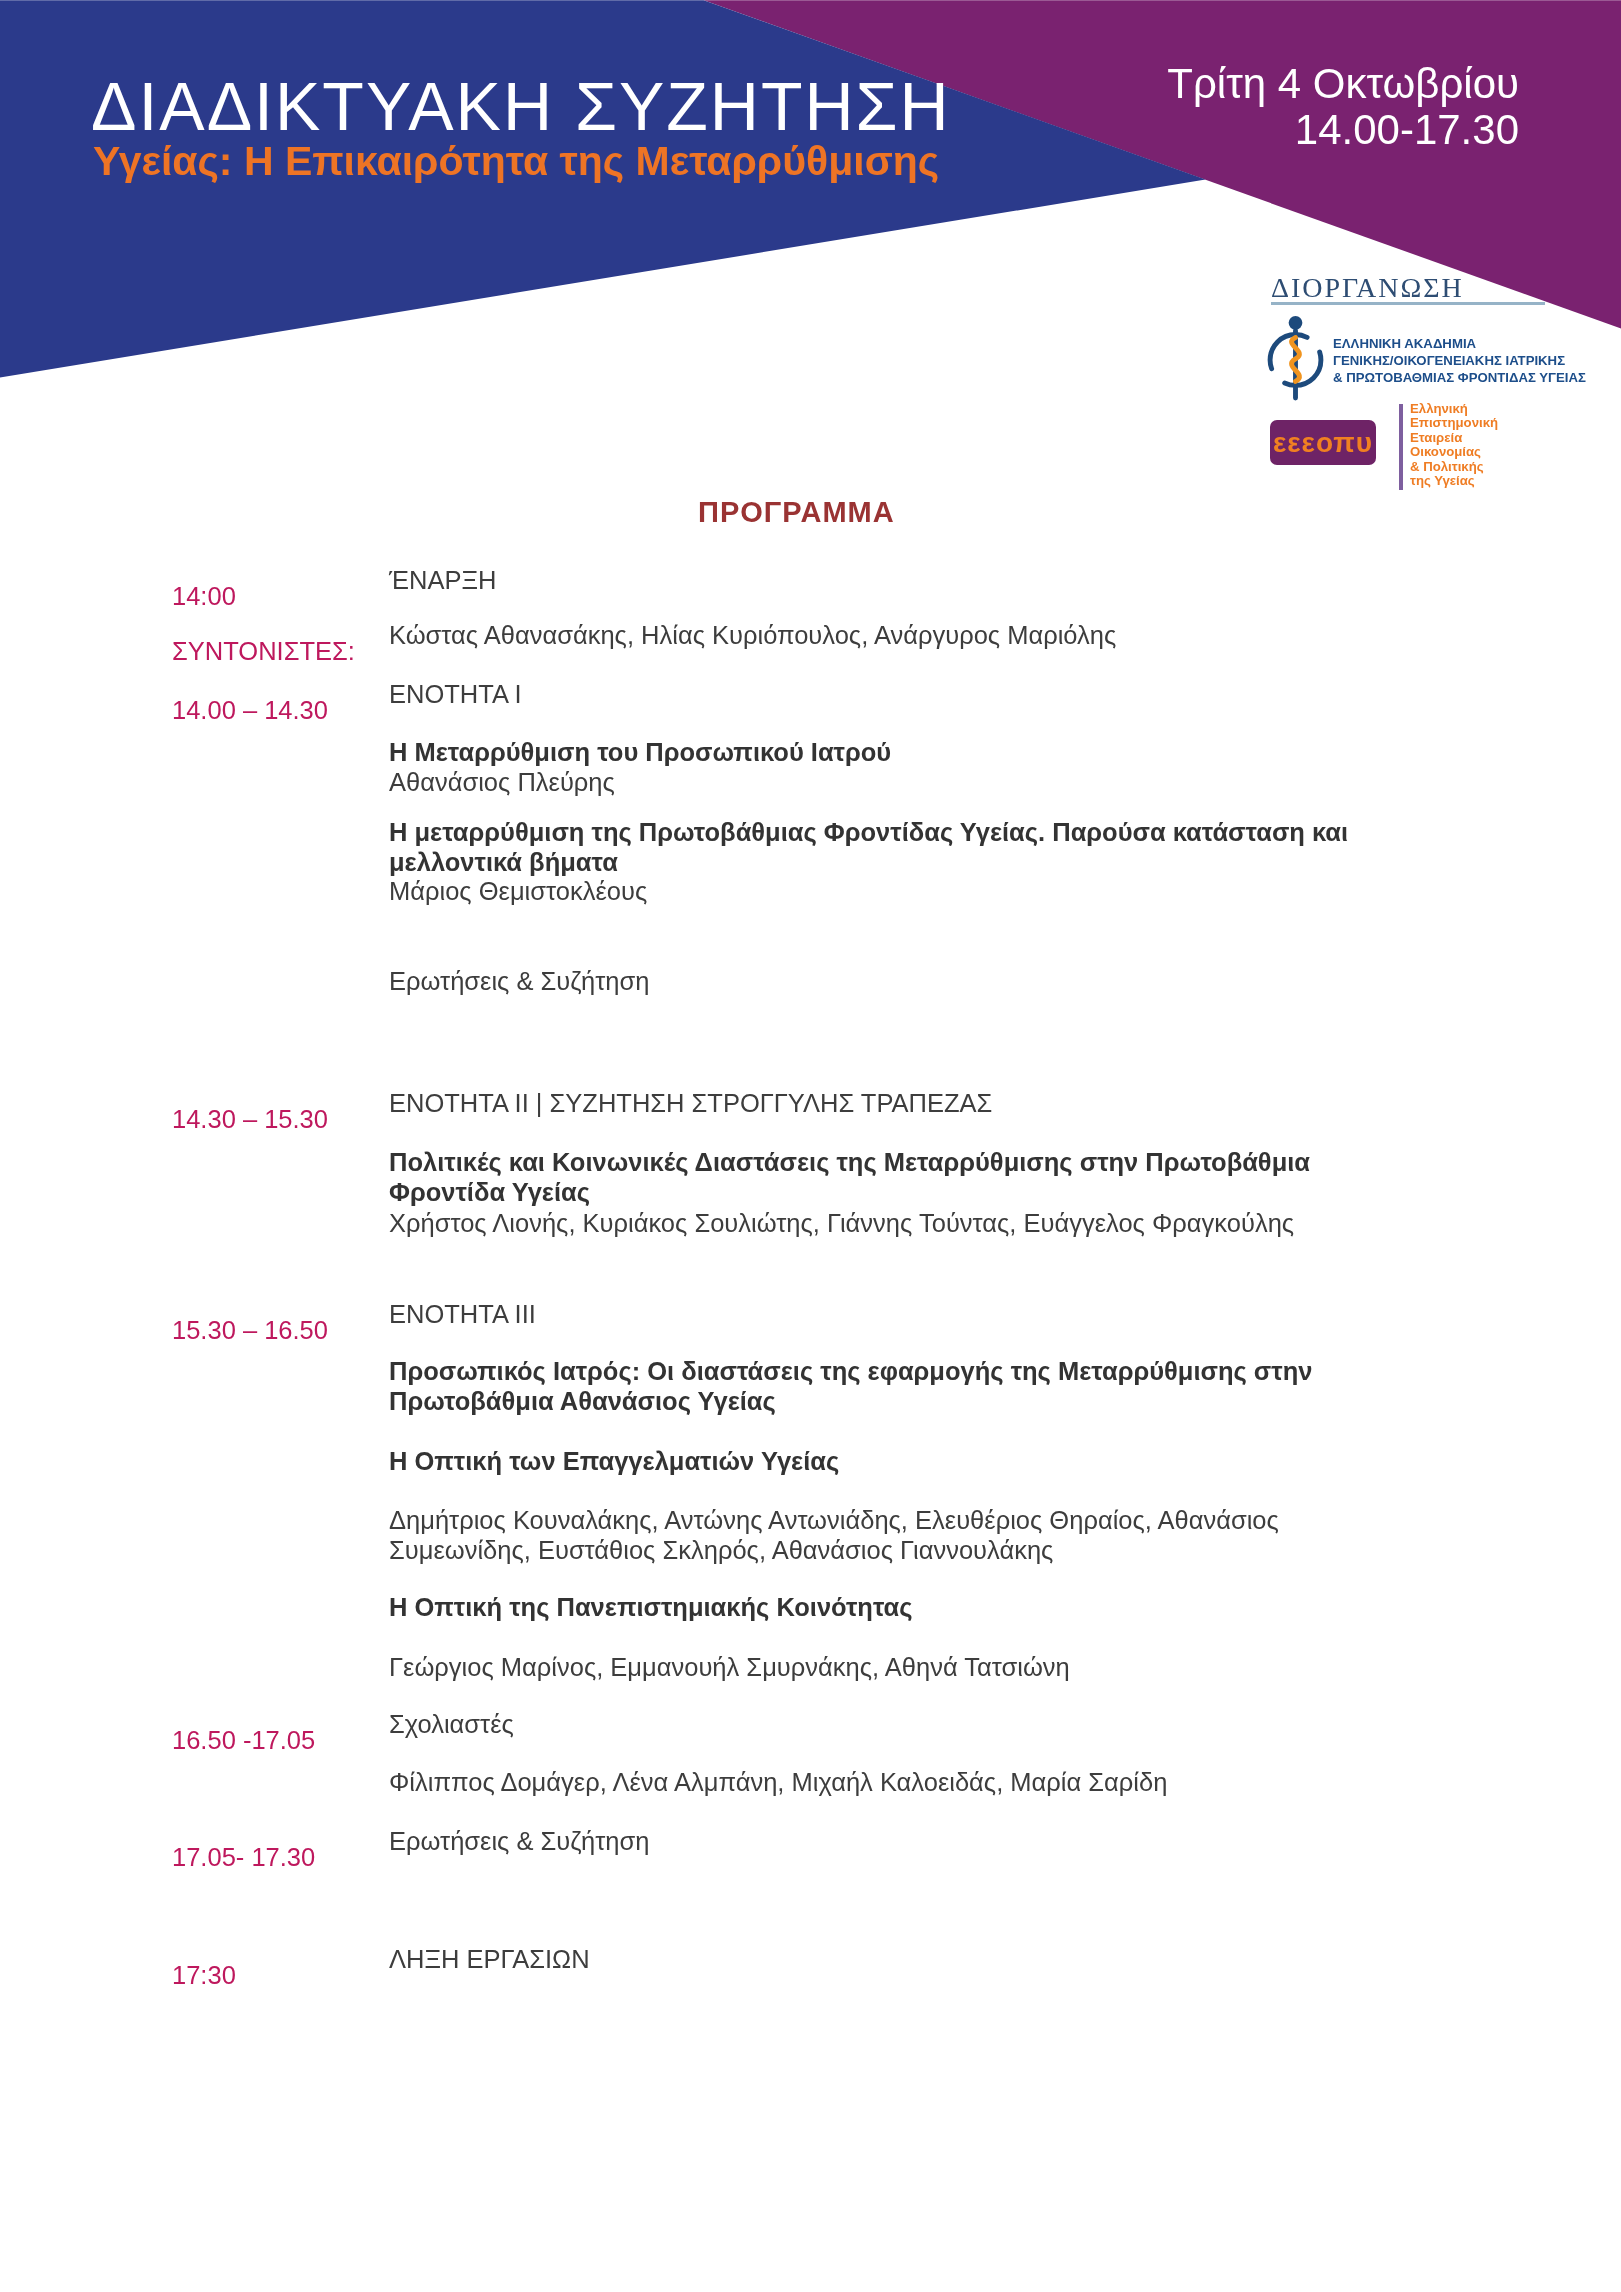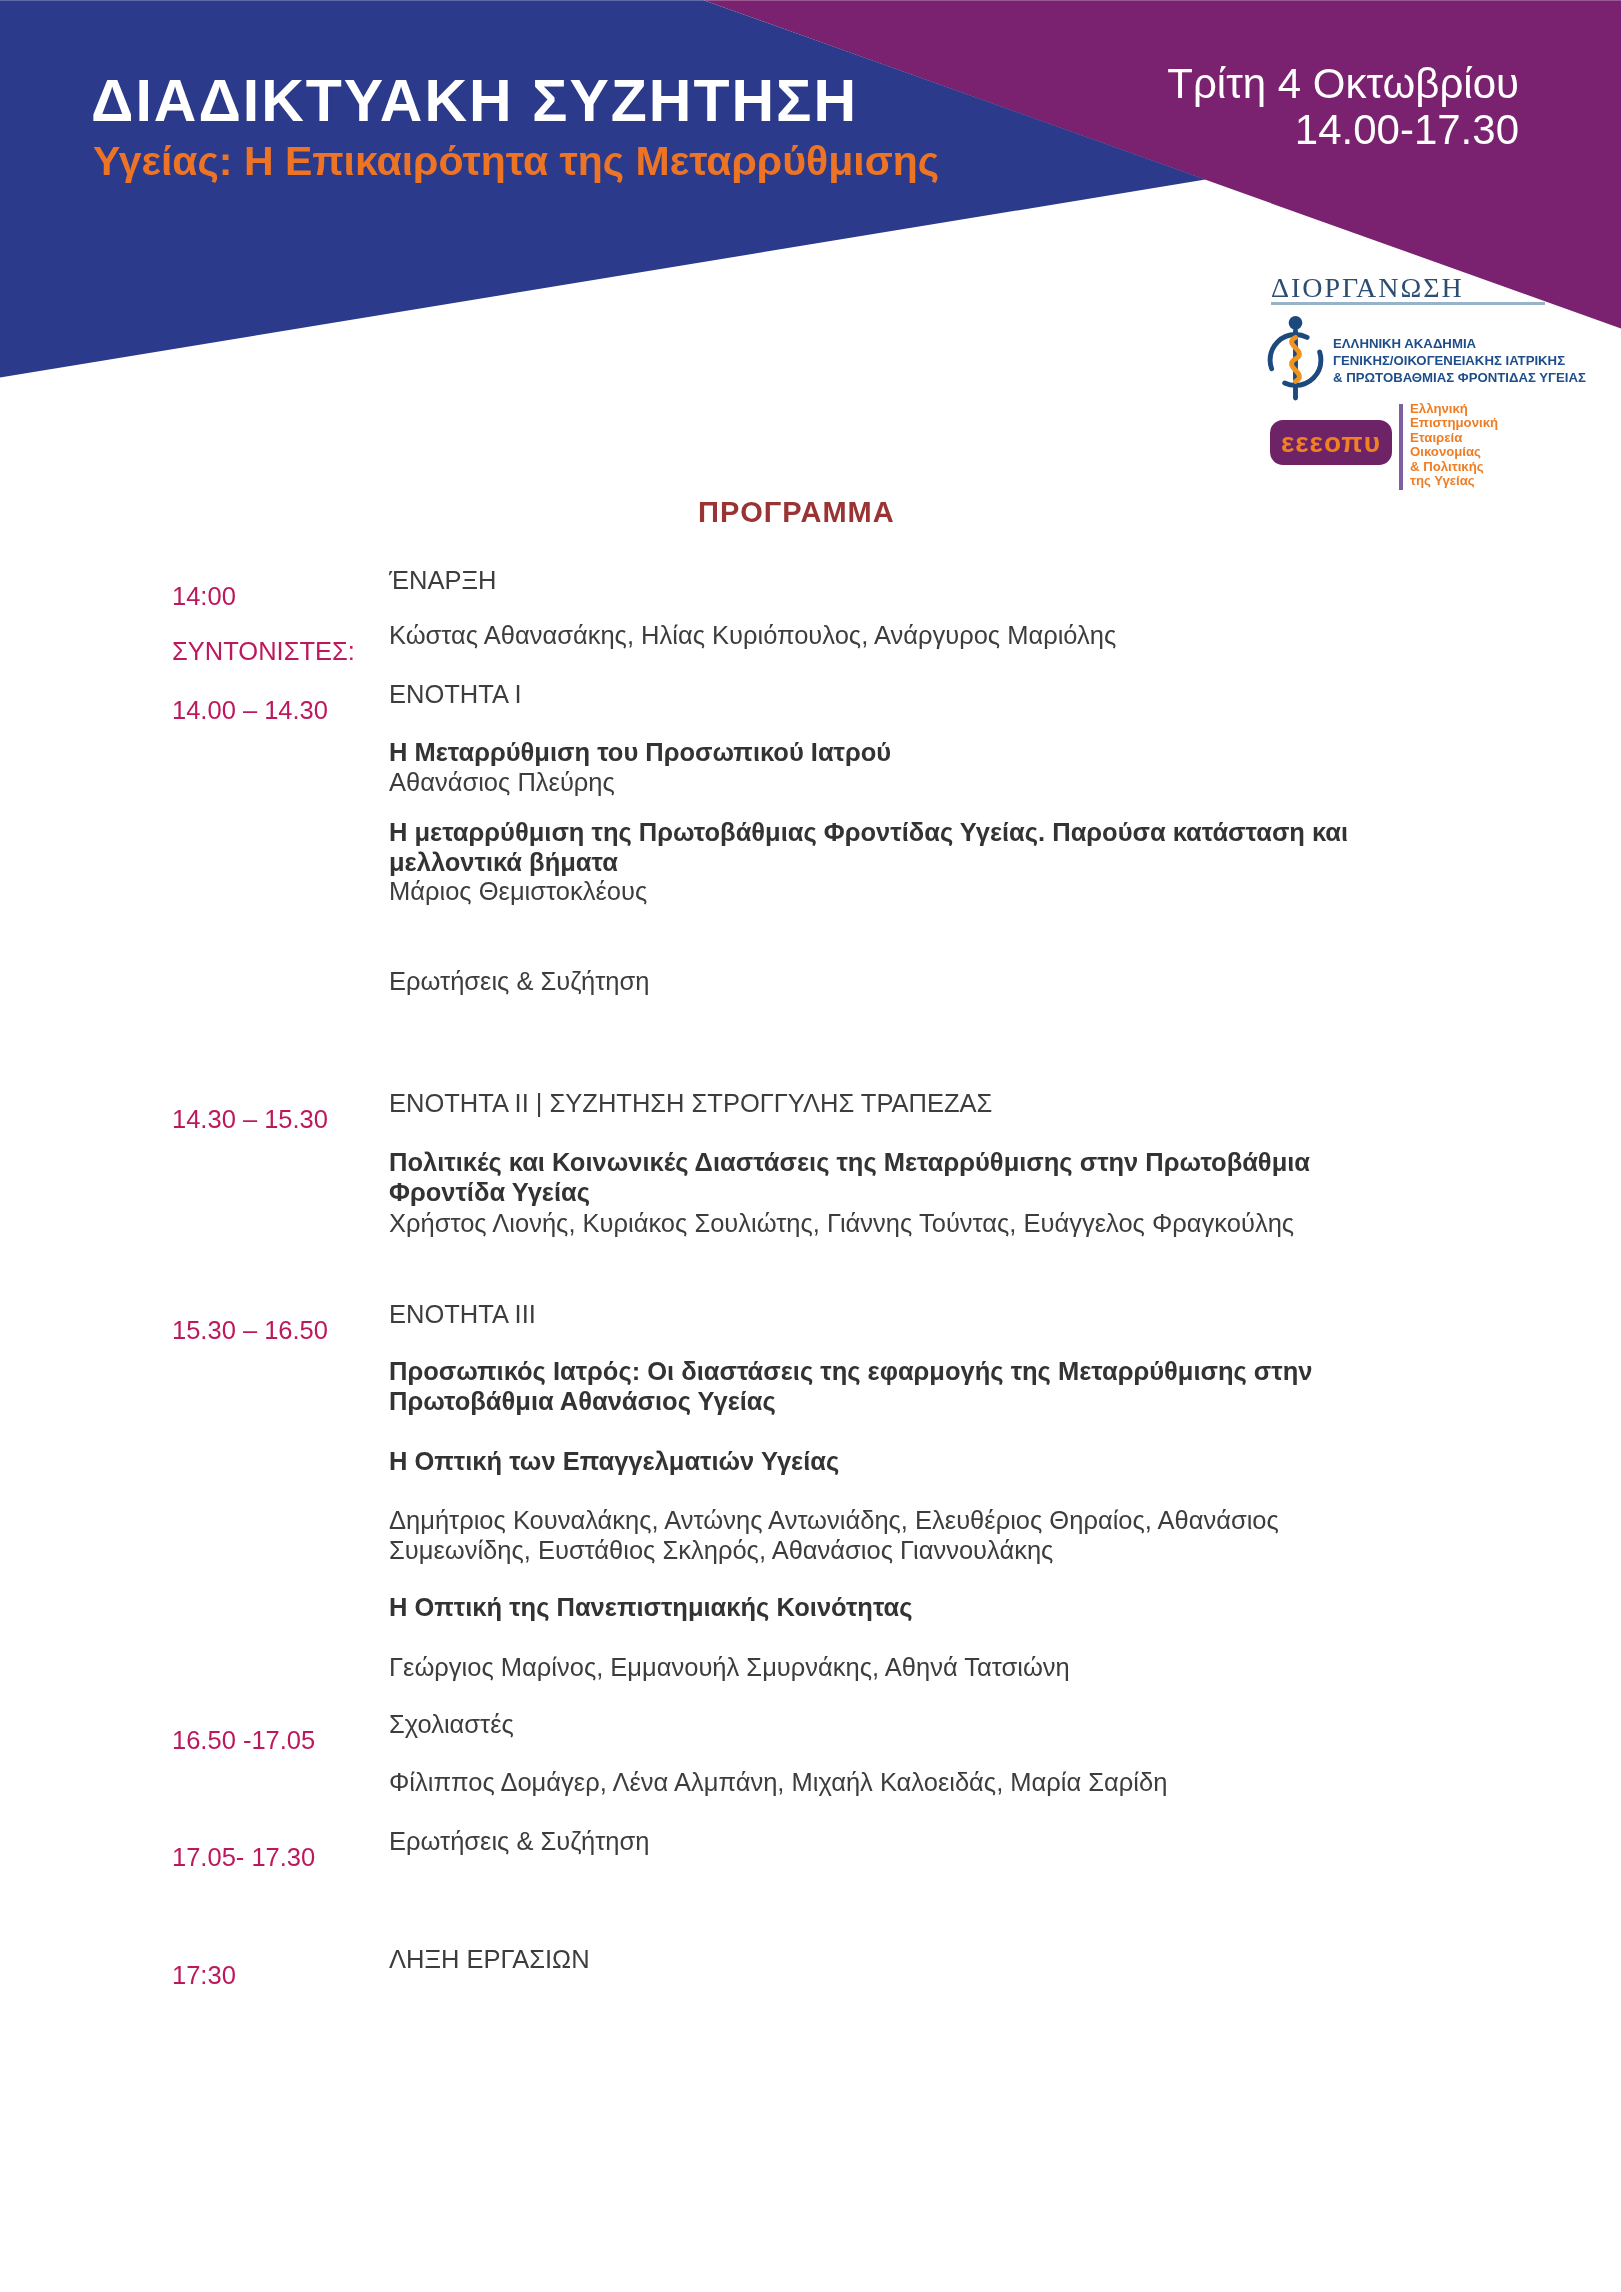--- a/index.html
+++ b/index.html
@@ -9,21 +9,21 @@
     background:#ffffff;
     overflow:hidden;
     font-family:"Liberation Sans","DejaVu Sans",sans-serif;
     color:#3d3d3d;
   }
   
   .hdr-svg{position:absolute;left:0;top:0;}
   
   .title{
     position:absolute;left:91px;top:67px;
-    font-size:59px;font-weight:700;letter-spacing:2px;
+    font-size:68px;font-weight:400;letter-spacing:2px;
     color:#ffffff;white-space:nowrap;
   }
   .subtitle{
     position:absolute;left:93px;top:135px;
     font-size:41px;font-weight:bold;line-height:52px;
     color:#ee7425;white-space:nowrap;
   }
   .datebox{
     position:absolute;right:102px;top:61px;
     text-align:right;color:#ffffff;
@@ -41,21 +41,21 @@
     width:274px;height:2.9px;background:#96b3c7;
   }
   .emblem{position:absolute;left:1264px;top:314px;}
   .academy-name{
     position:absolute;left:1333px;top:335px;
     font-size:13.2px;font-weight:bold;line-height:17px;
     color:#1d4e8a;white-space:nowrap;
   }
   .eseopy-badge{
     position:absolute;left:1270px;top:420px;
-    width:122px;height:45px;border-radius:13px;
+    width:106px;height:45px;border-radius:7px;
     background:#6e2366;
     display:flex;align-items:center;justify-content:center;text-align:center;
   }
   .eseopy-badge span{
     font-size:28px;font-weight:bold;color:#f08021;
     text-transform:lowercase;letter-spacing:1px;
   }
   .eseopy-bar{
     position:absolute;left:1399px;top:404px;
     width:3.9px;height:86px;background:#7e5f9f;

